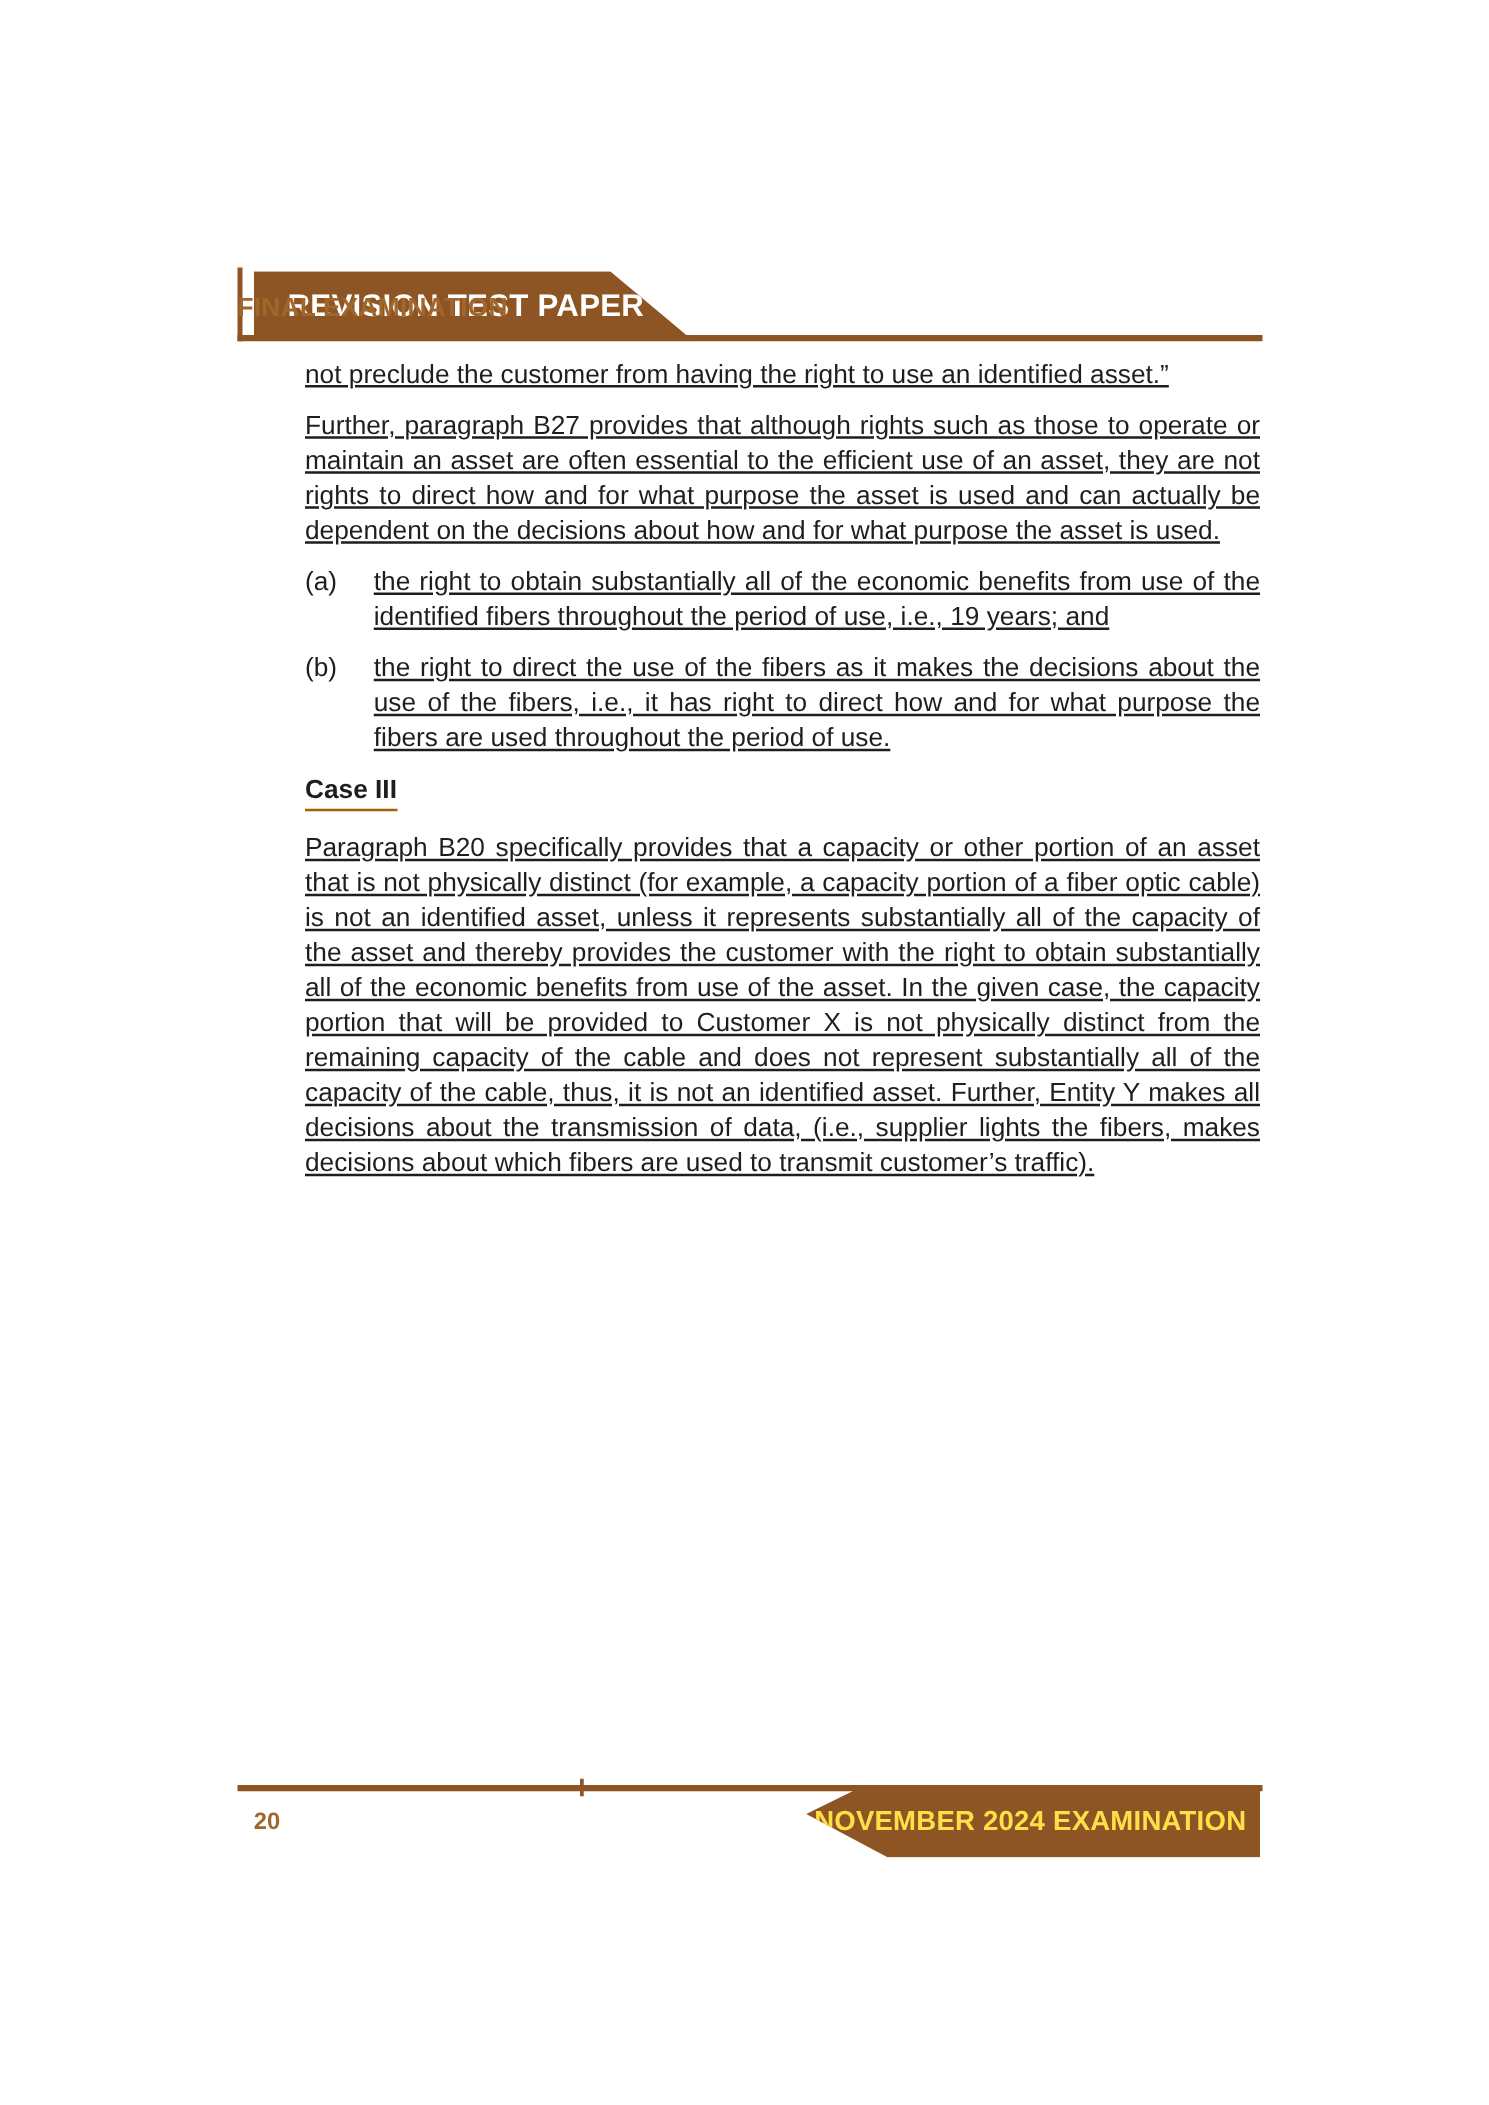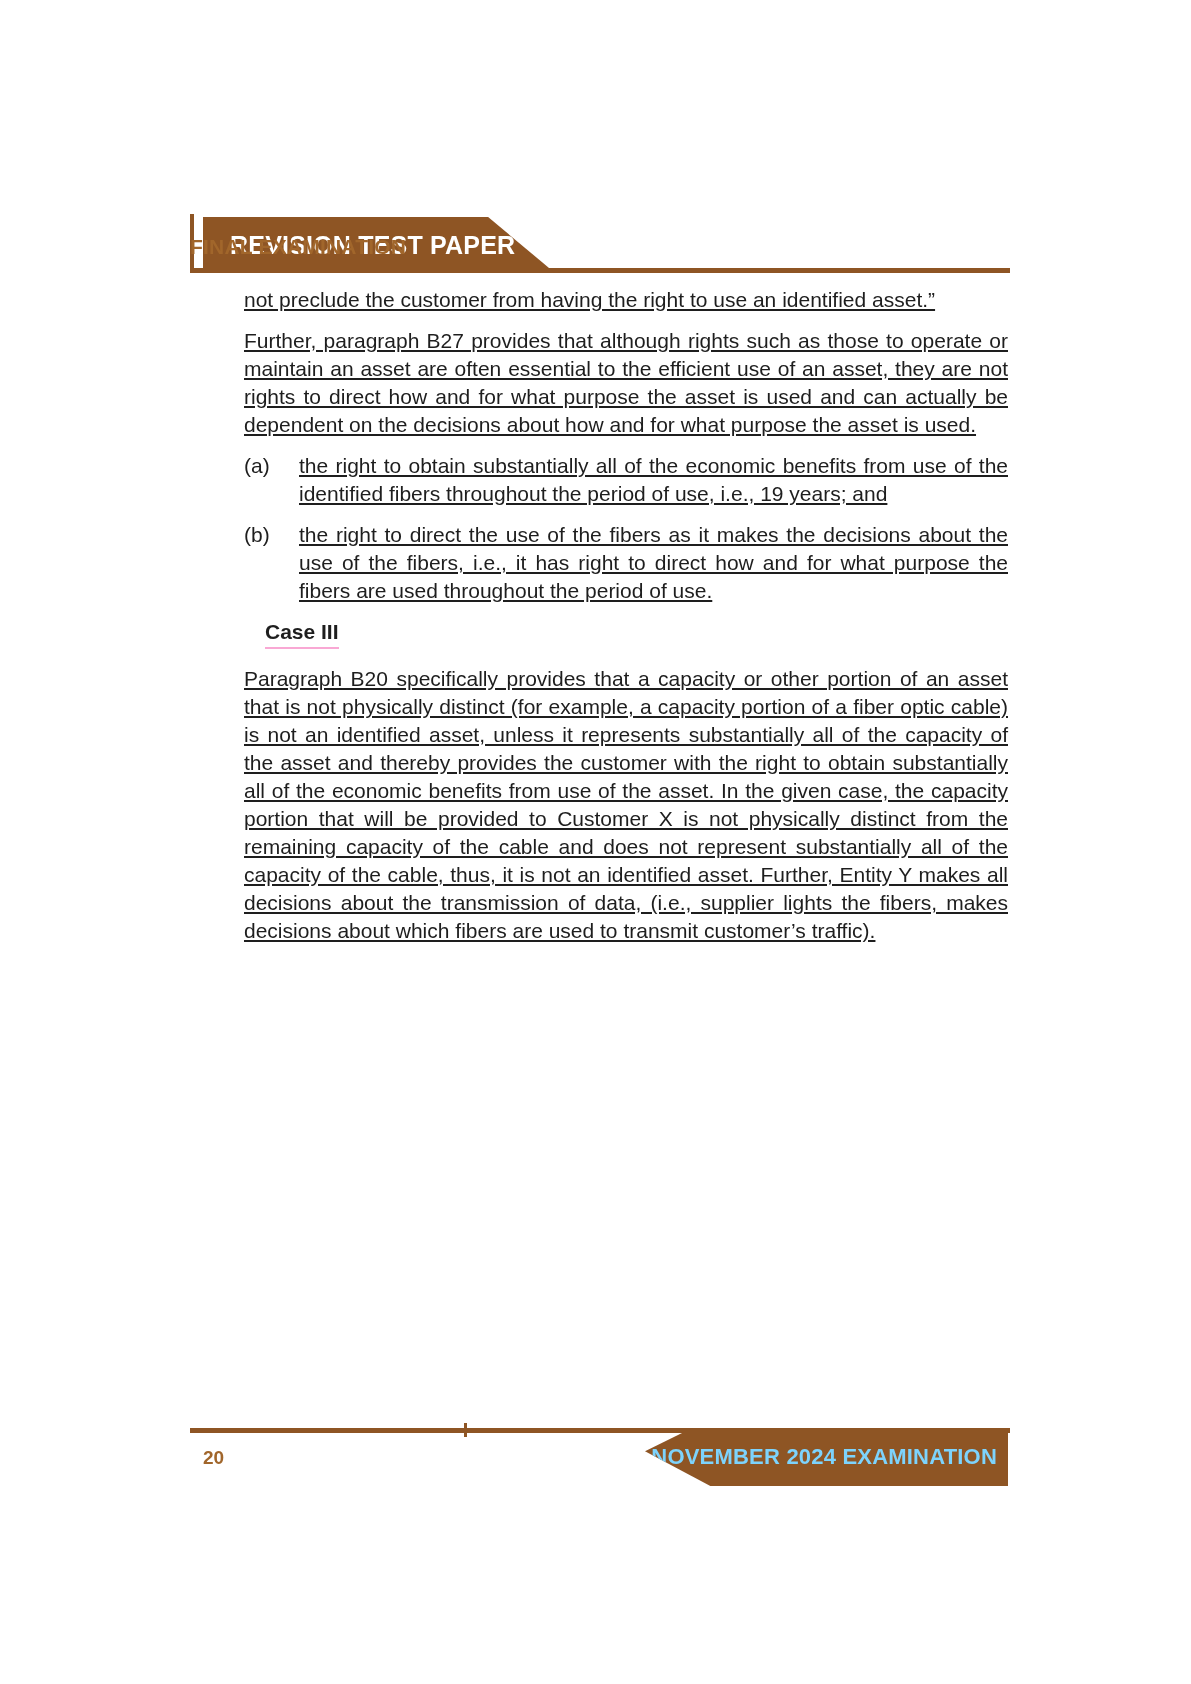--- a/index.html
+++ b/index.html
@@ -41,40 +41,40 @@
     position:absolute; left:244px; top:286px; width:764px;
     font-size:21px; line-height:28px; text-align:justify;
     color:#1e1e1e;
     text-decoration:underline;
   }
   .doc p { margin:0 0 13px 0; }
   .doc .li { position:relative; padding-left:55px; margin:0 0 13px 0; }
   .doc .li .marker { position:absolute; left:0; top:0; }
   .doc .case-head { margin:3px 0 16px 0; font-weight:bold; }
   .doc .case-head .underlined {
-    display:inline-block; border-bottom:2px solid #f9a8d4; padding-bottom:1px;margin-left:21px;
+    display:inline-block; border-bottom:2px solid #a16207; padding-bottom:1px;
   }
 
   
   .ftr-rule {
     position:absolute; left:190px; top:1428px; width:820px; height:5px;
     background:var(--brown);
   }
   .ftr-tick {
     position:absolute; left:464px; top:1423px; width:3px; height:14px;
     background:var(--brown);
   }
   .ftr-banner {
     position:absolute; left:645px; top:1428px; width:363px; height:58px;
     background:var(--brown);
     clip-path: polygon(0 40%, 13% 0, 100% 0, 100% 100%, 18% 100%);
     display:flex; align-items:center; justify-content:flex-end;
   }
   .ftr-banner .label {
-    color:#7dd3fc; font-weight:bold; font-size:22px; letter-spacing:0.2px;
+    color:#fde047; font-weight:bold; font-size:22px; letter-spacing:0.2px;
     padding-right:11px; white-space:nowrap;
   }
   .ftr-page-num {
     position:absolute; left:203px; top:1447px;
     font-weight:bold; font-size:19px; color:var(--brown-text);
   }
 </style>
 </head>
 <body style="--brown: #8e5524; --brown-text: #a1662b;">
 

